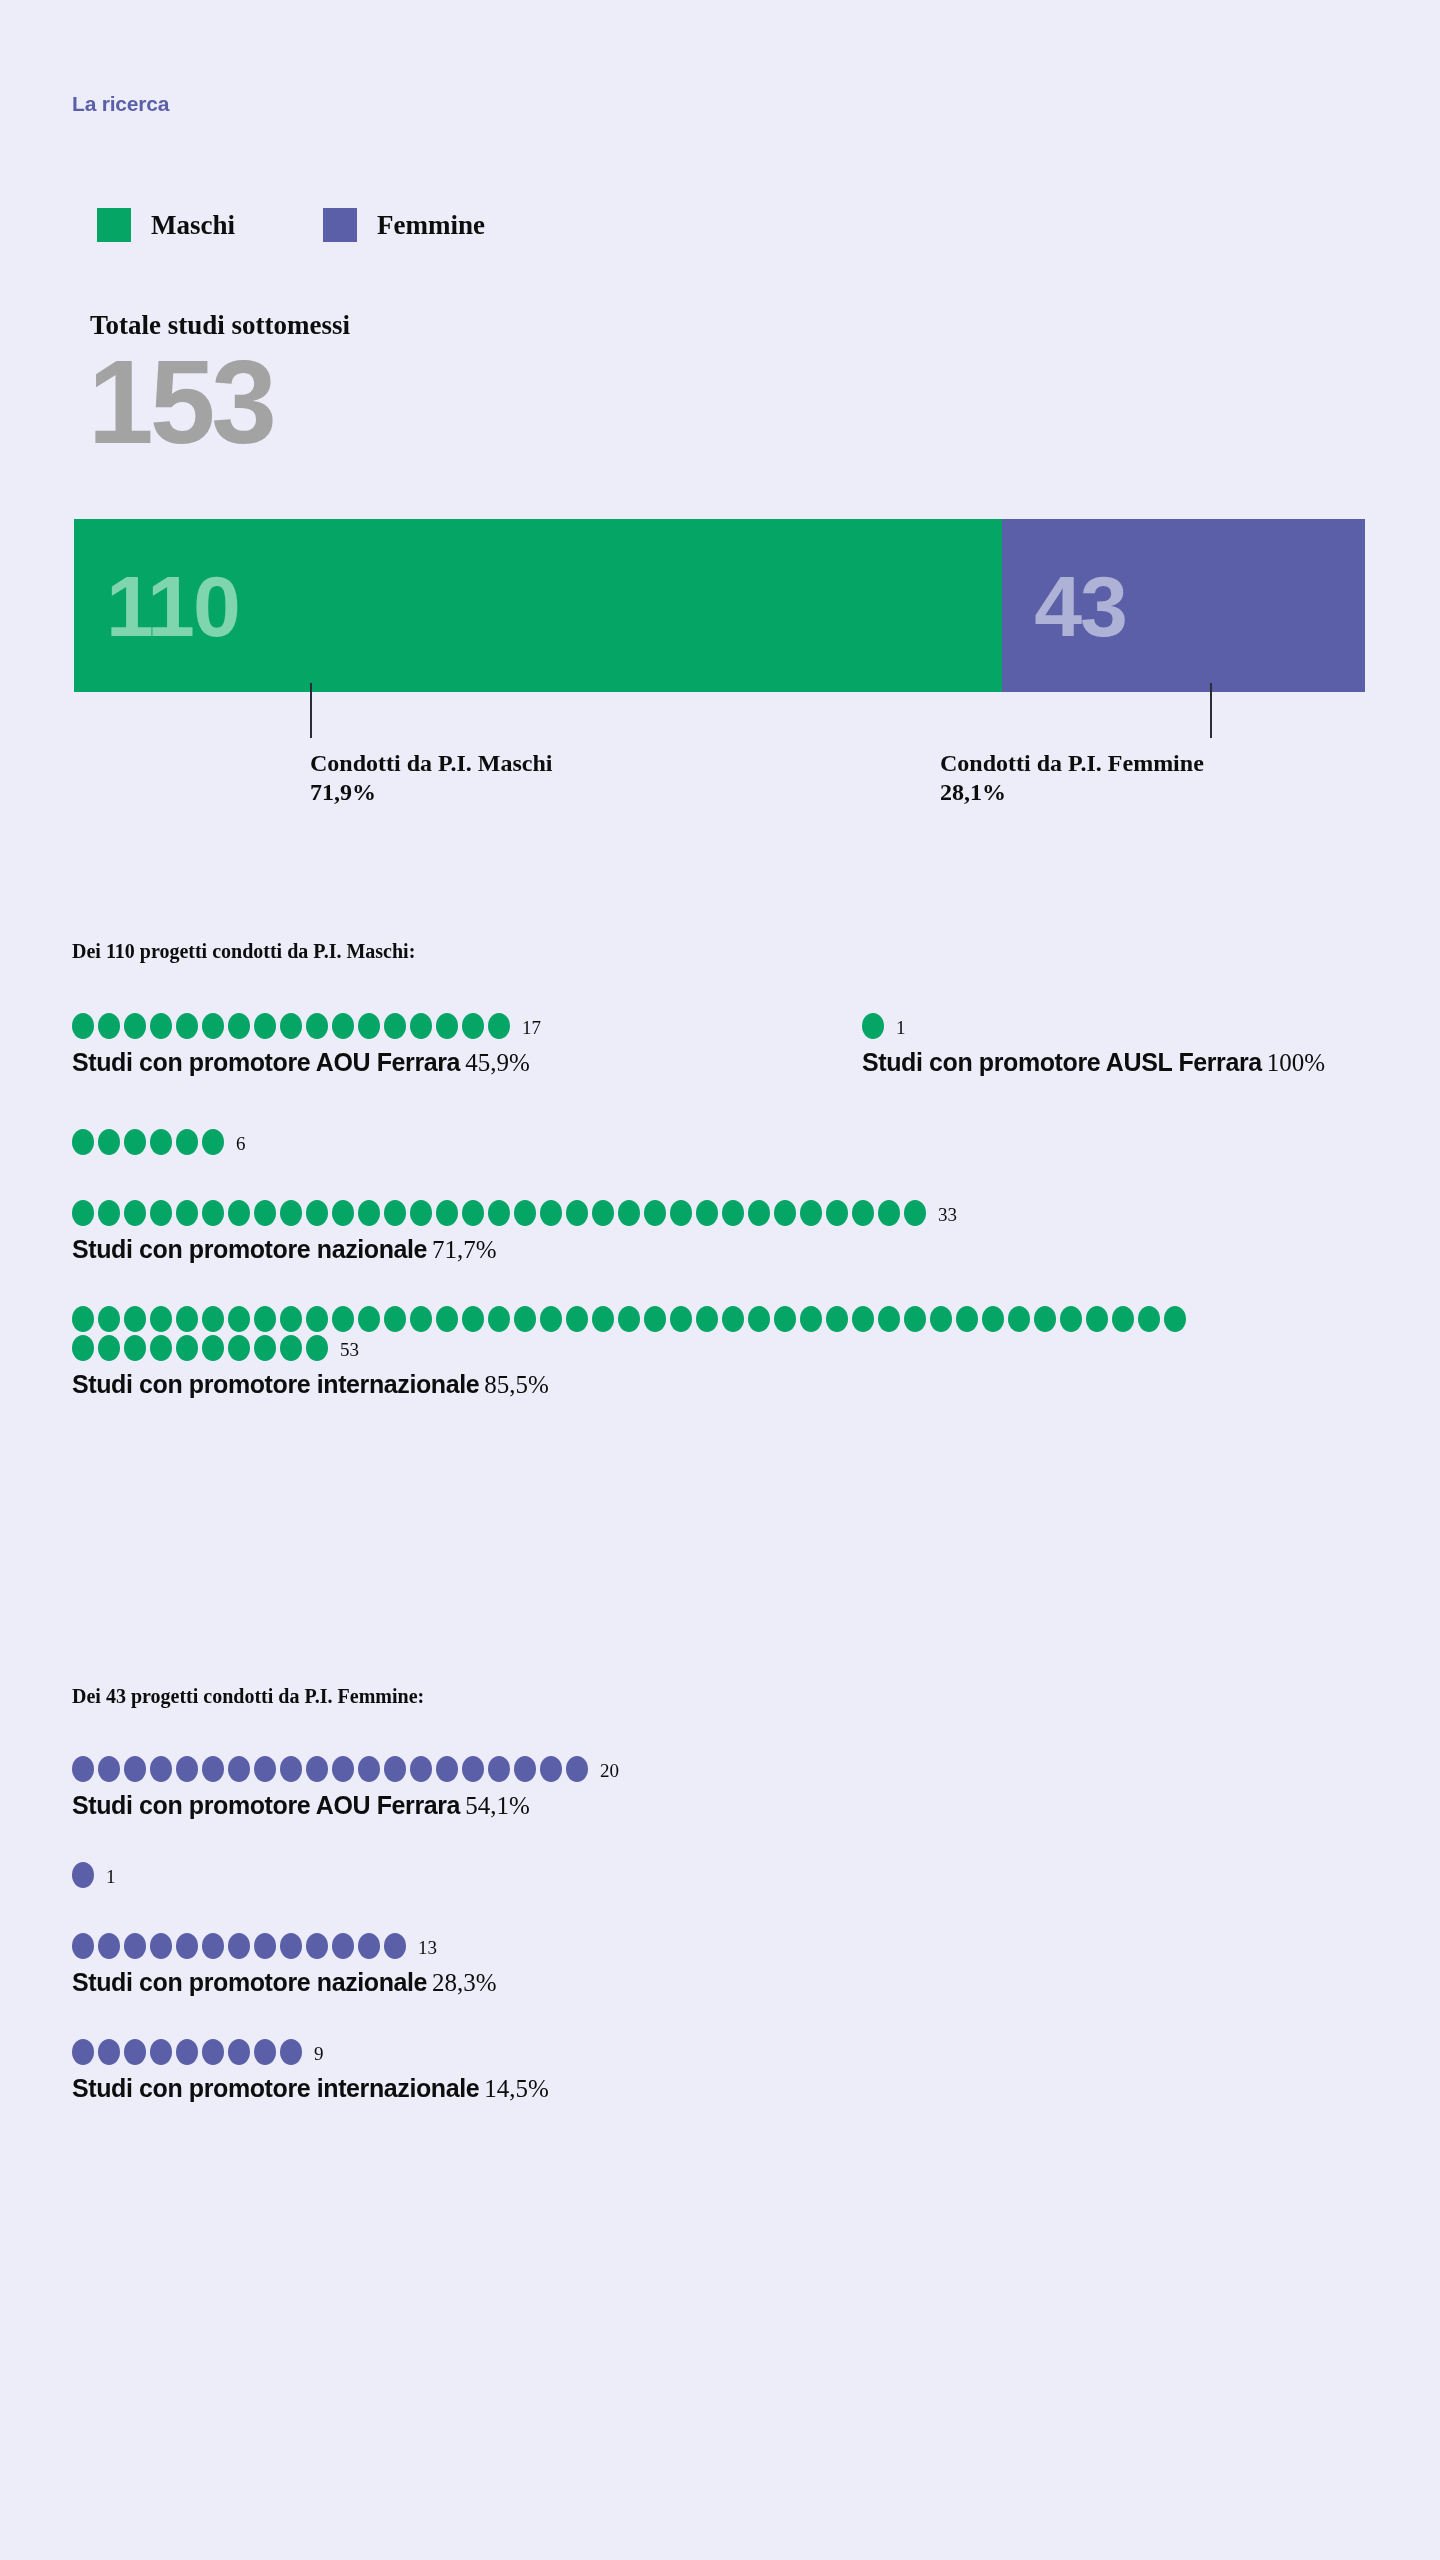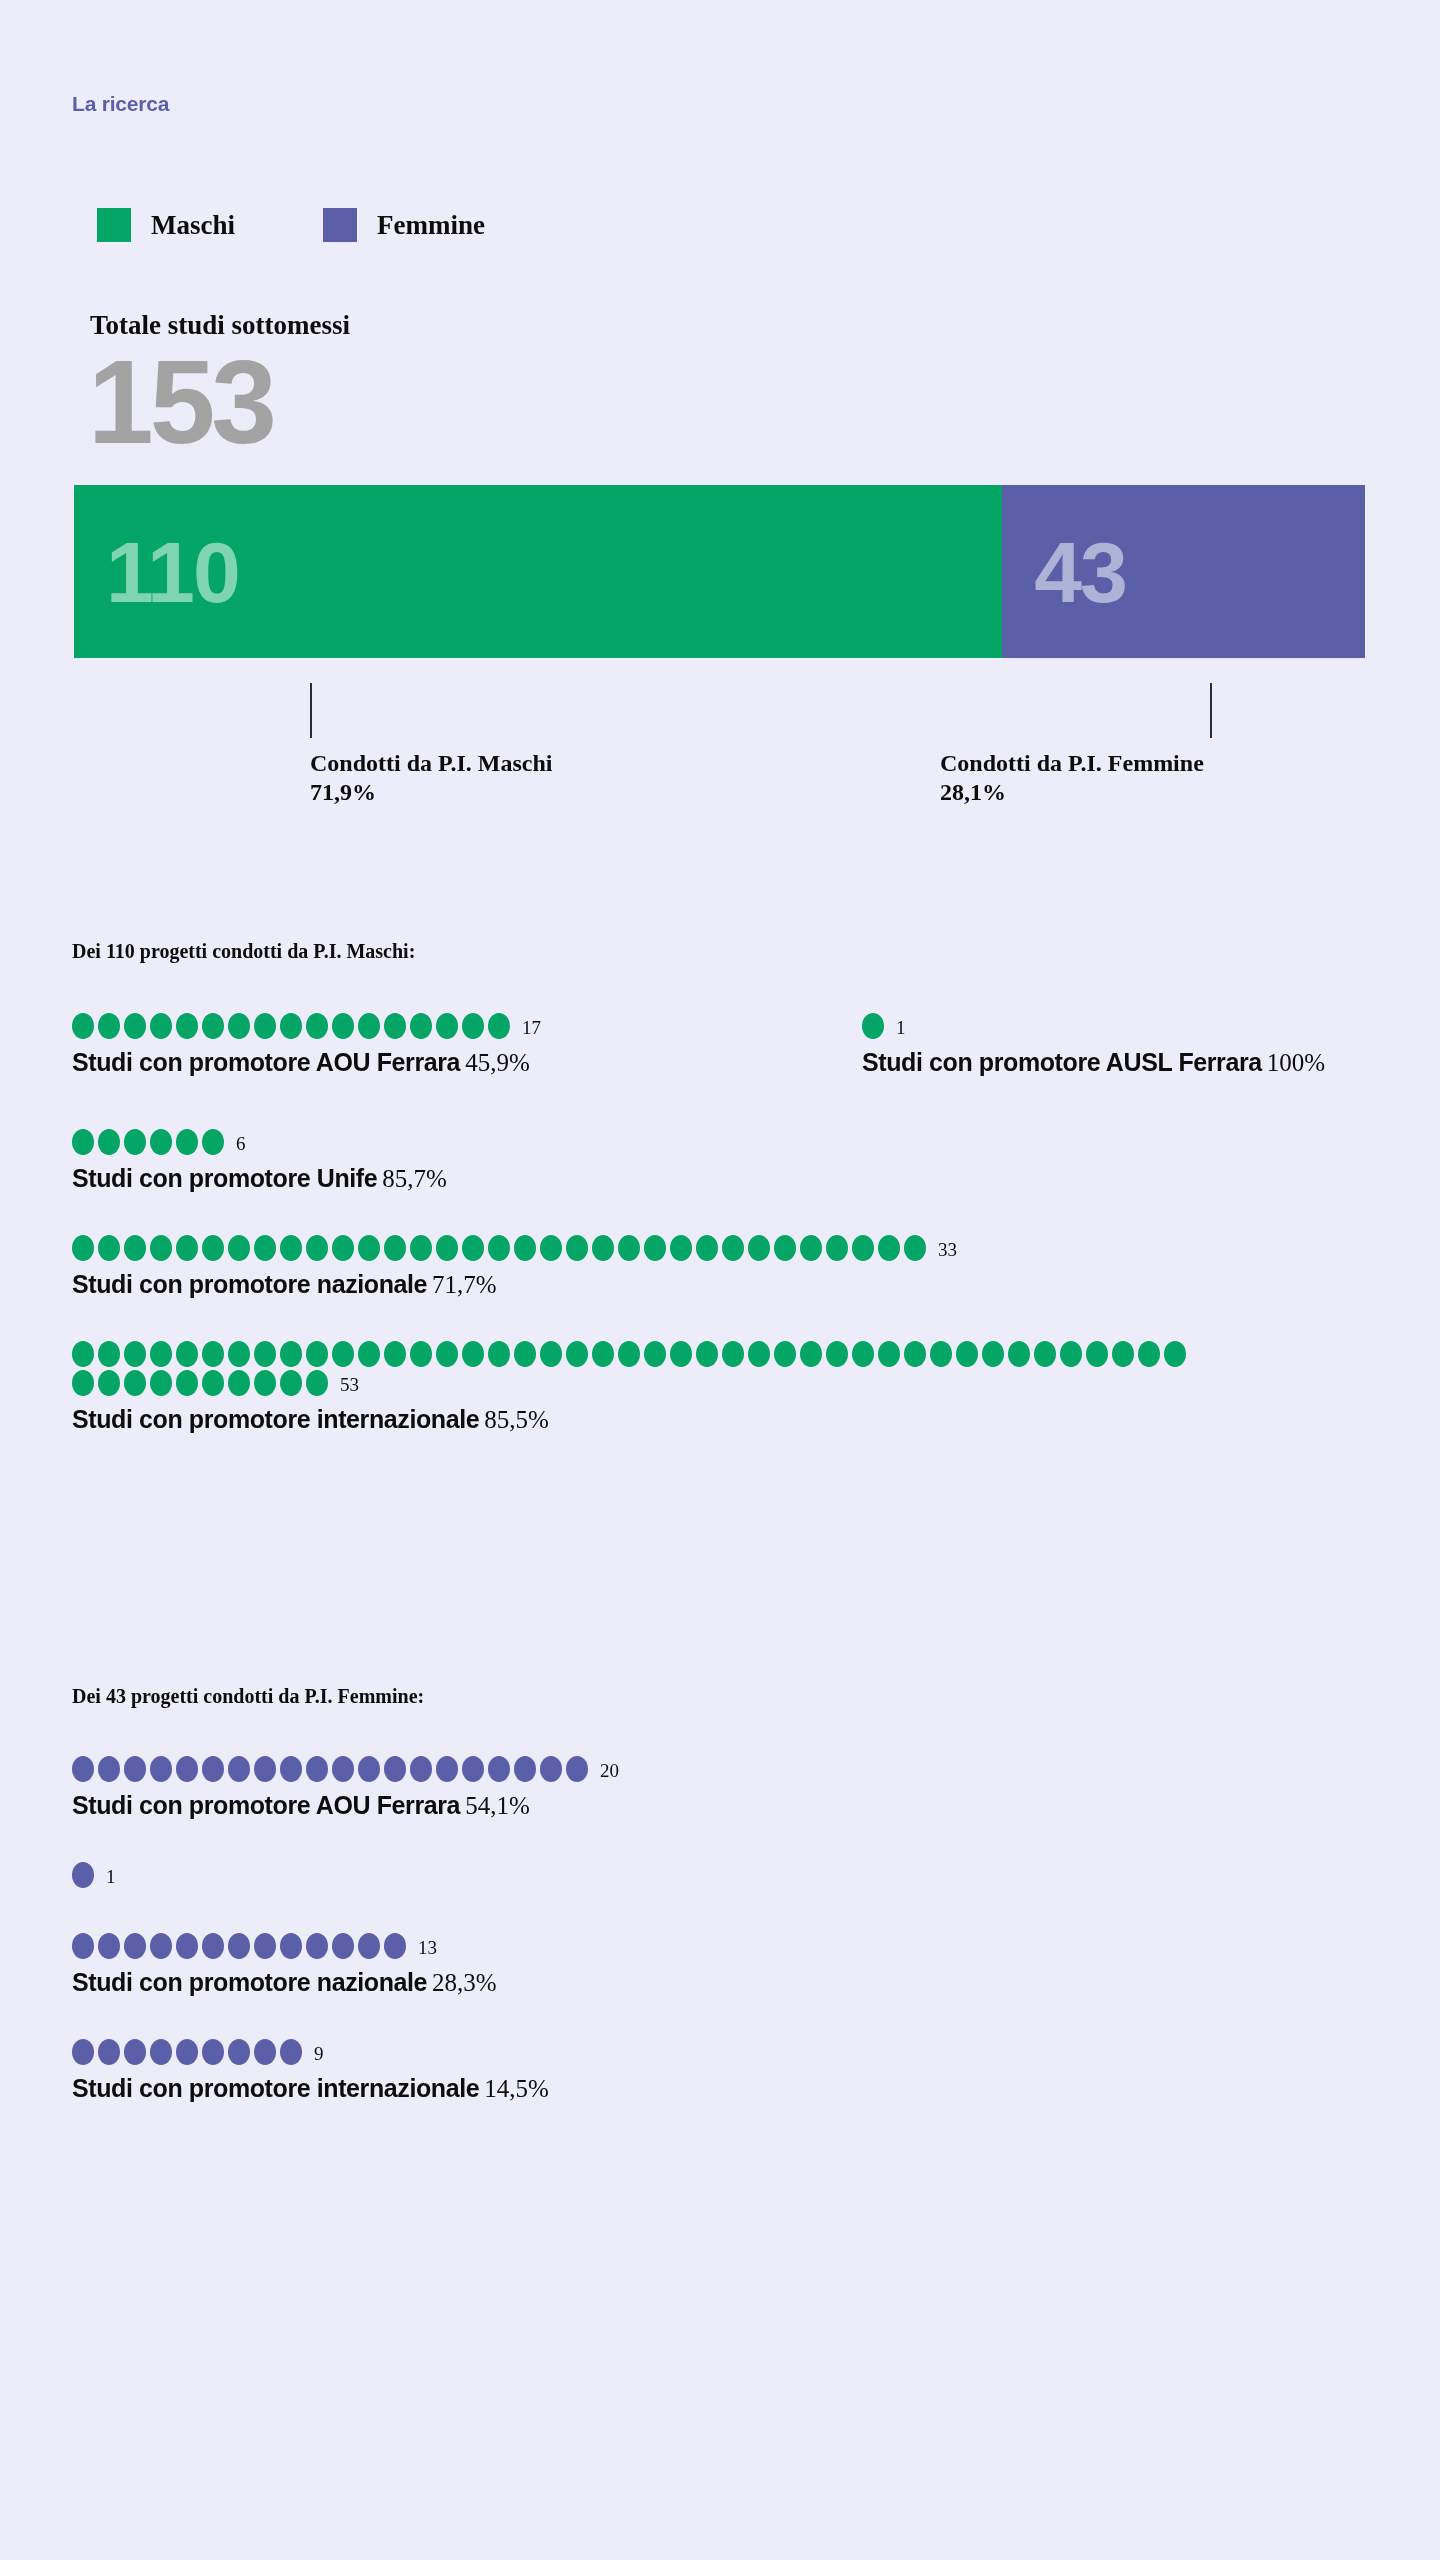--- a/index.html
+++ b/index.html
@@ -48,21 +48,21 @@
     position: absolute; left: 88px; top: 338px;
     font-family: "Liberation Sans", sans-serif;
     font-weight: bold;
     font-size: 118px;
     letter-spacing: -4px;
     color: #A3A3A3;
     line-height: 1.1;
   }
 
   
-  .bar-wrap { position: absolute; left: 74px; top: 485px; width: 1291px; height: 173px; display: flex; }
+  .bar-wrap { position: absolute; left: 74px; top: 519px; width: 1291px; height: 173px; display: flex; }
   .bar-seg { position: relative; height: 173px; display: flex; align-items: center; }
   .bar-seg.male { background: #05A566; }
   .bar-seg.female { background: #5B5FA8; }
   .bar-value {
     font-family: "Liberation Sans", sans-serif;
     font-weight: bold;
     font-size: 86px;
     letter-spacing: -2px;
     margin-left: 32px;
     line-height: 1;
@@ -215,23 +215,20 @@
     <div class="stat-row" style="margin-top:42px;">
       <div class="dots-line">
         <span class="dot male"></span>
           <span class="dot male"></span>
           <span class="dot male"></span>
           <span class="dot male"></span>
           <span class="dot male"></span>
           <span class="dot male"></span>
           <span class="dot-count">6</span>
       </div>
-      <div class="stat-label">
-        <span class="name">Studi con promotore Unife</span><span class="pct">85,7%</span>
-      </div>
     </div>
 
     <div class="stat-row" style="margin-top:42px;">
       <div class="dots-line">
         <span class="dot male"></span>
           <span class="dot male"></span>
           <span class="dot male"></span>
           <span class="dot male"></span>
           <span class="dot male"></span>
           <span class="dot male"></span>

